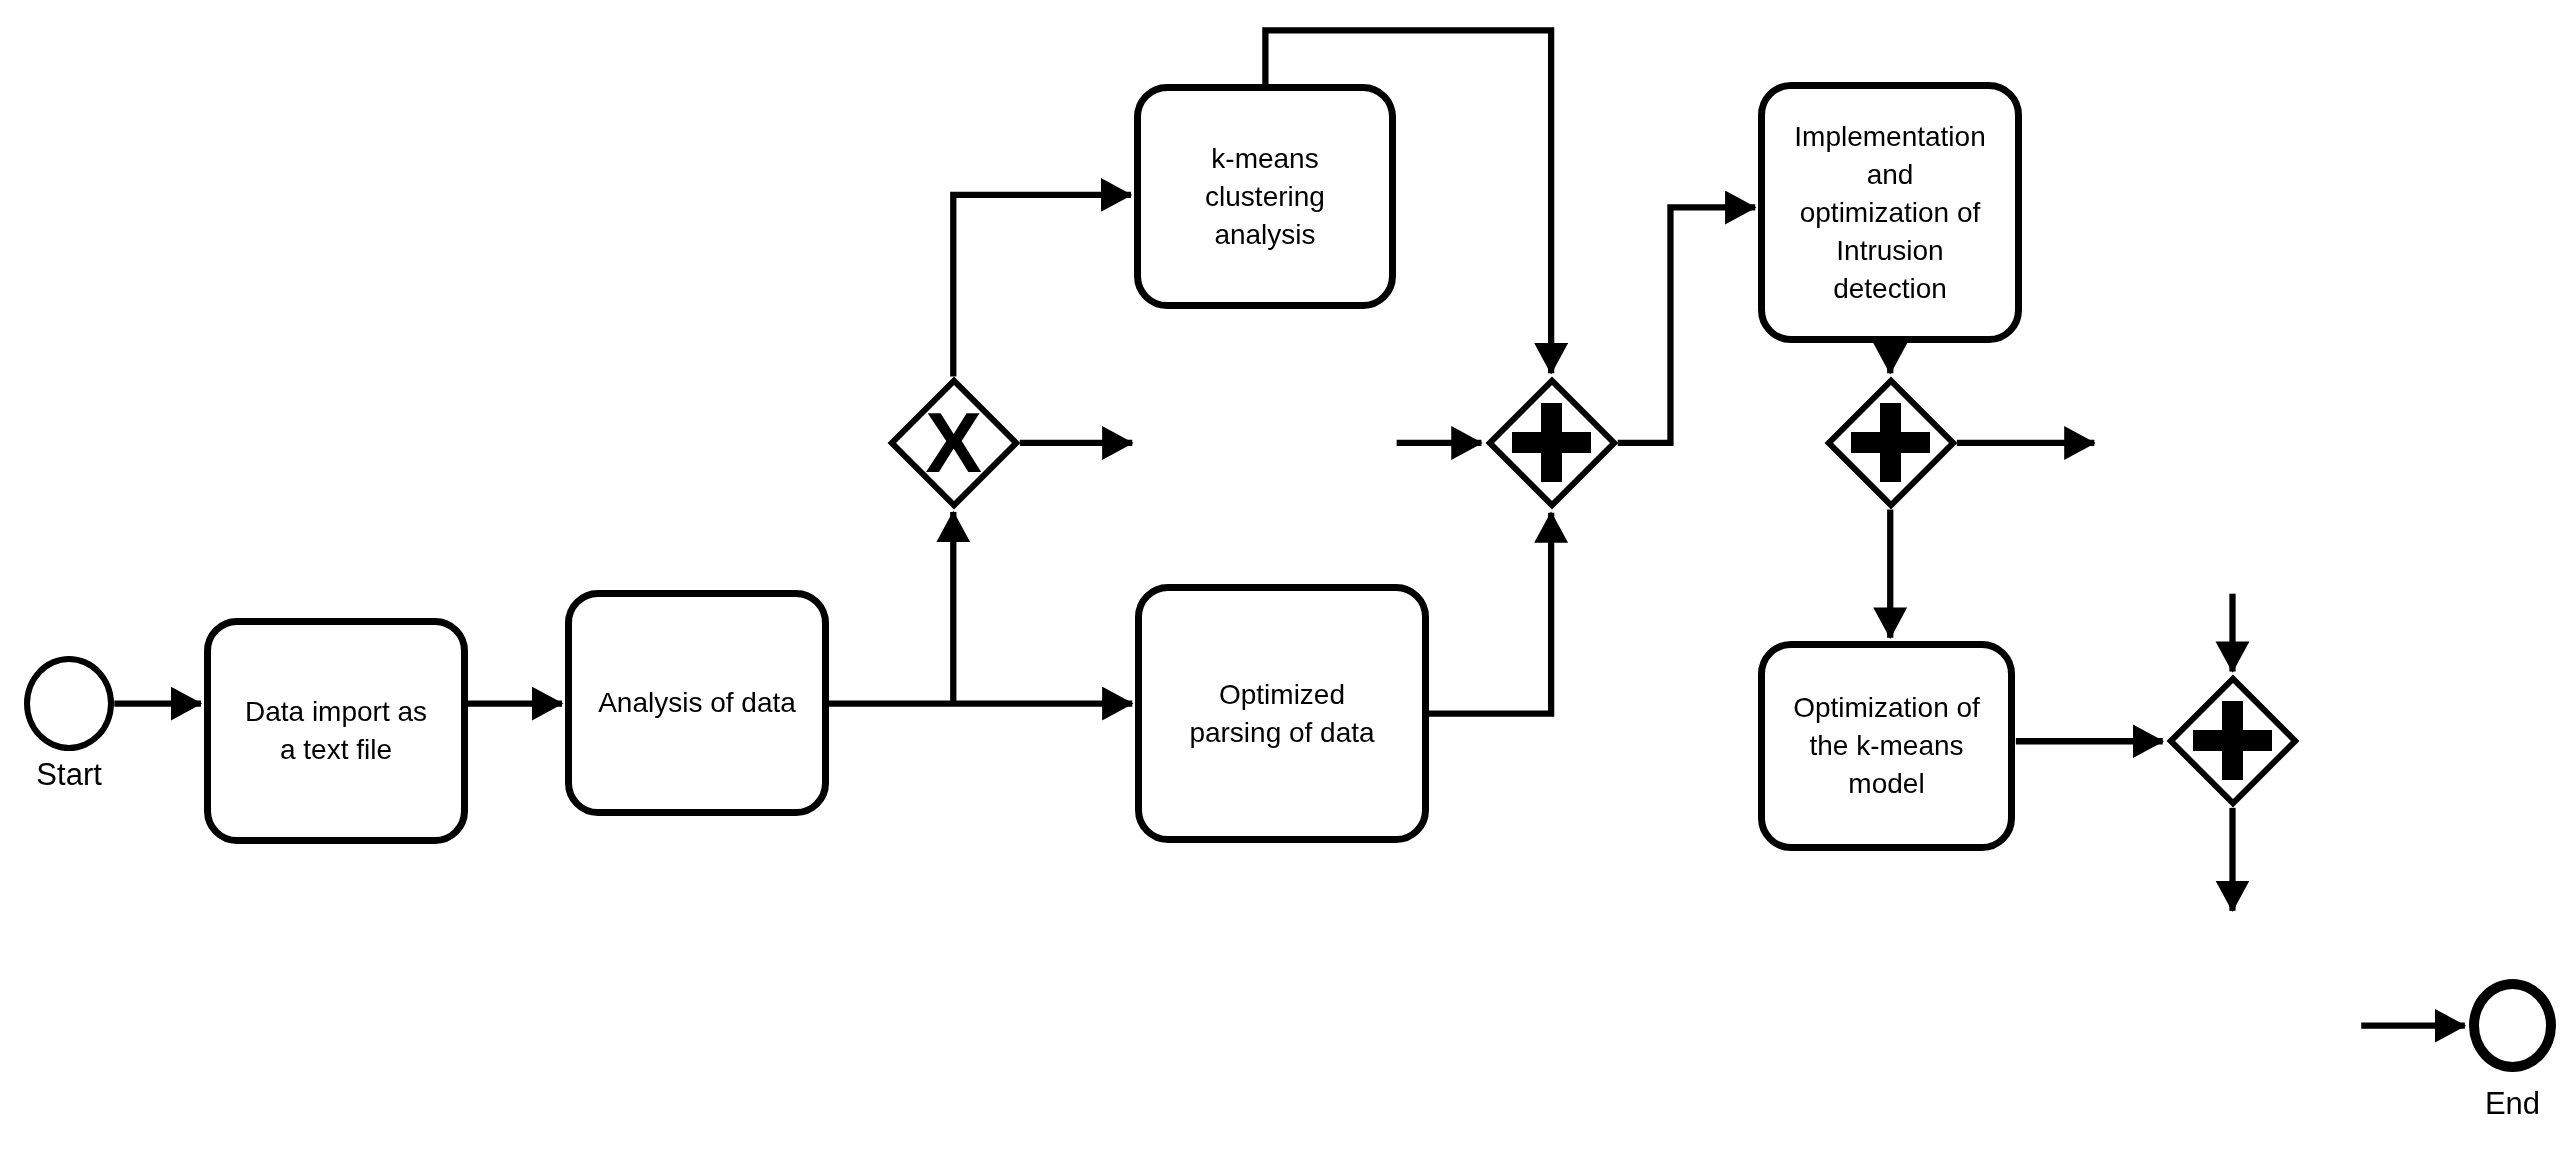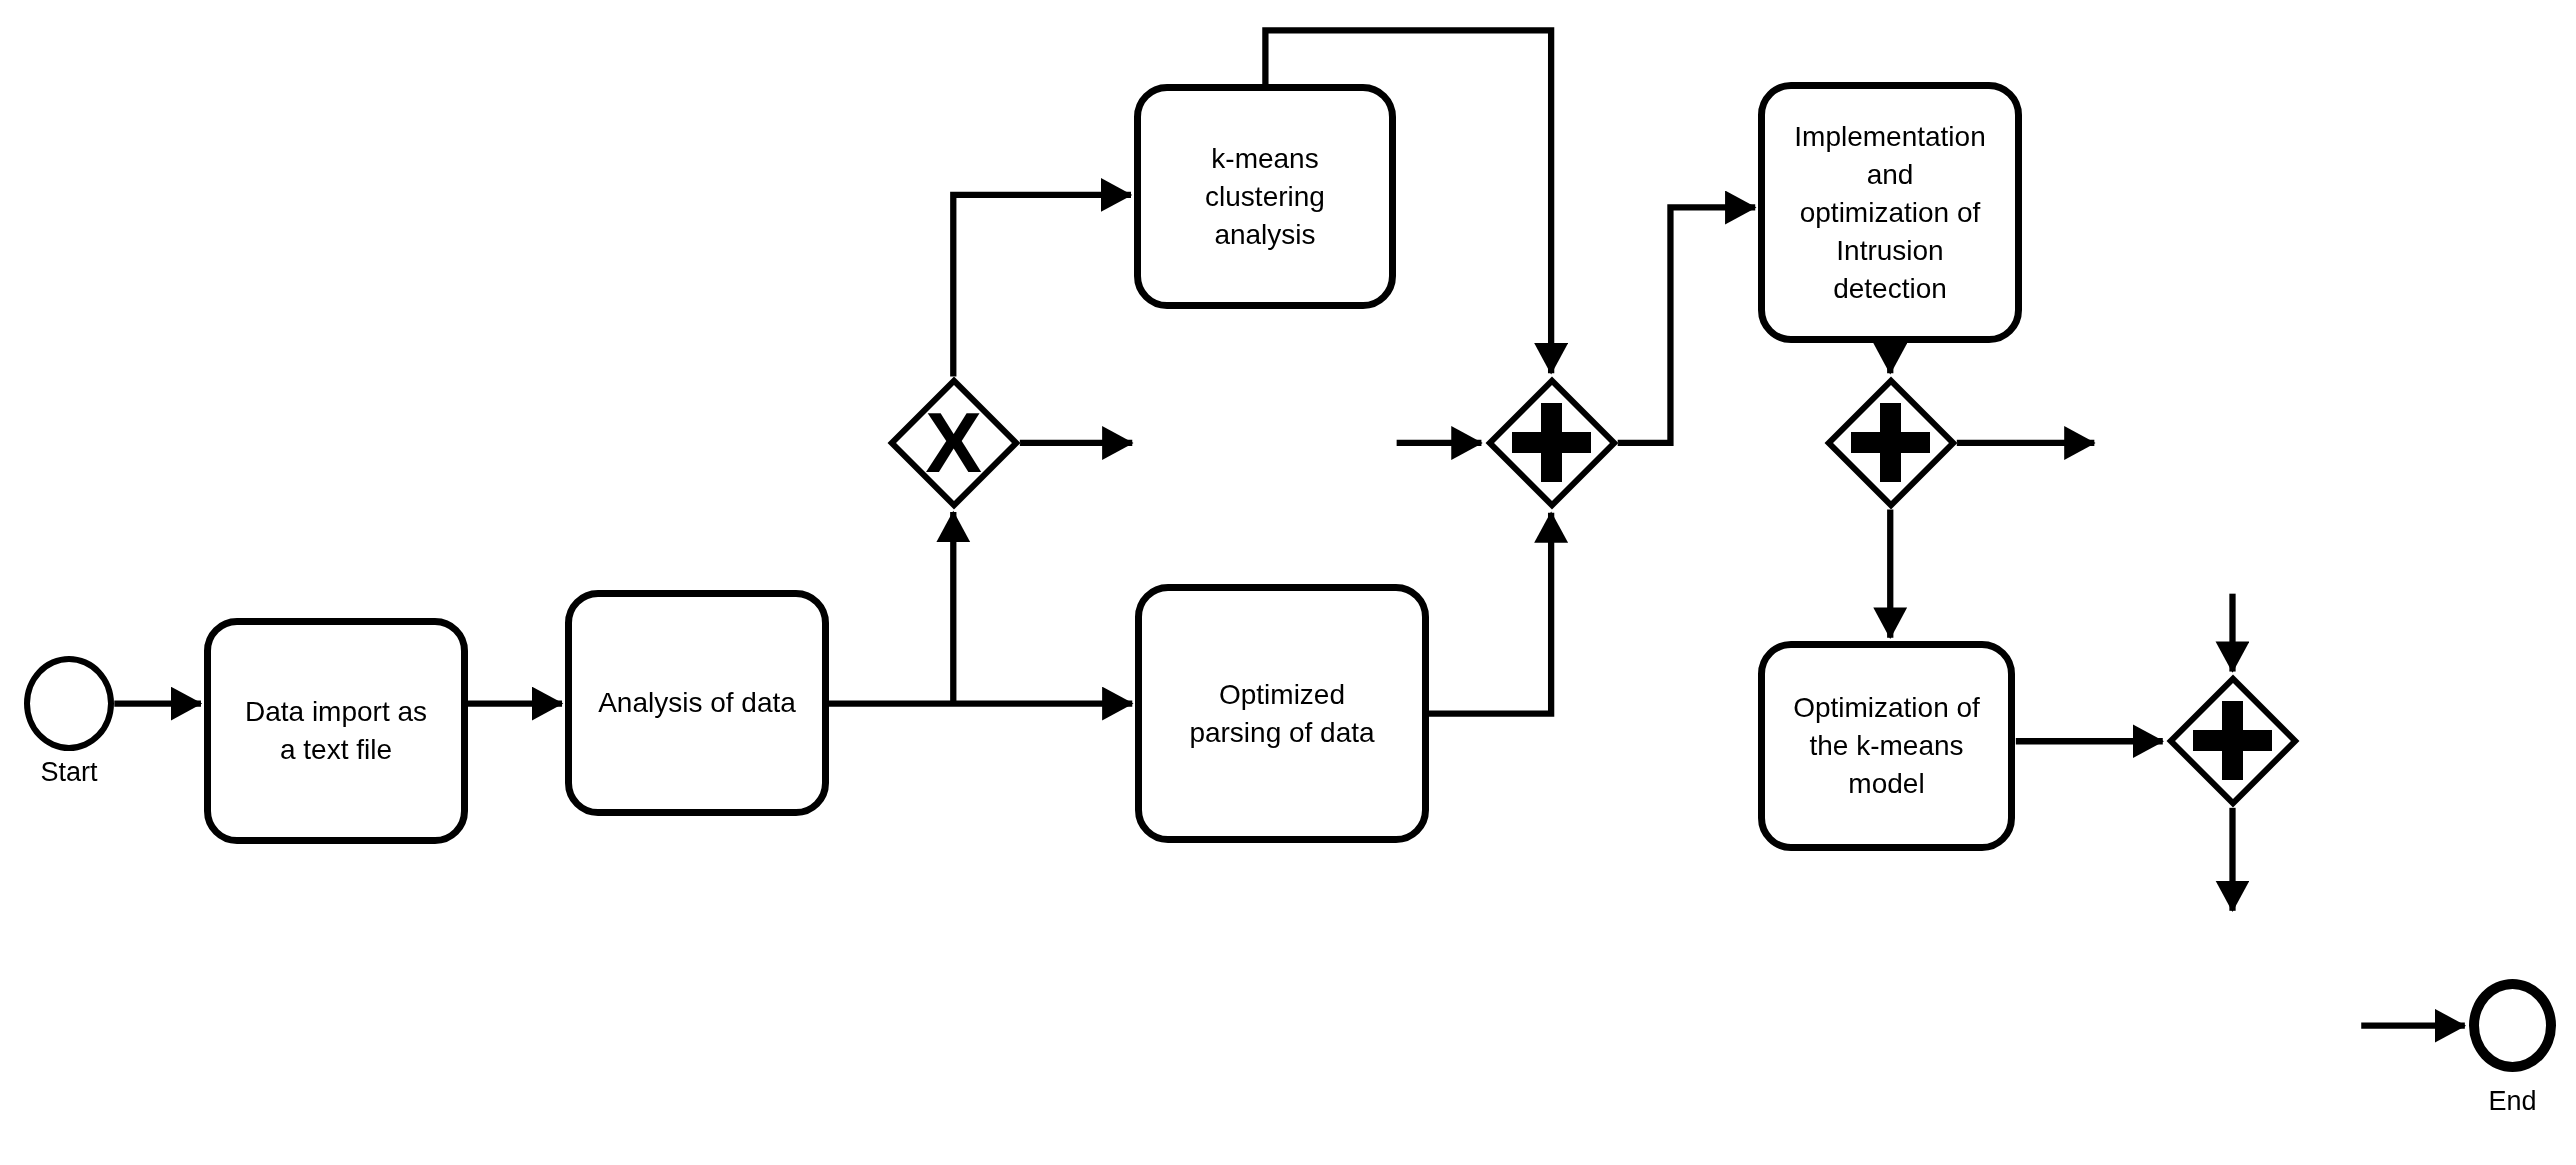--- a/index.html
+++ b/index.html
@@ -34,21 +34,21 @@
   .event {
     position: absolute;
     box-sizing: border-box;
     background: #ffffff;
     border-radius: 50%;
   }
   .event.start { border: 6.3px solid #000000; }
   .event.end   { border: 10px solid #000000; }
   .event-label {
     position: absolute;
-    font-size: 27px;
+    font-size: 31px;
     text-align: center;
   }
   .gateway { position: absolute; width: 133px; height: 133px; }
   .gateway .diamond {
     position: absolute;
     left: 19.5px; top: 19.5px;
     width: 94px; height: 94px;
     box-sizing: border-box;
     border: 6.3px solid #000000;
     background: #ffffff;

